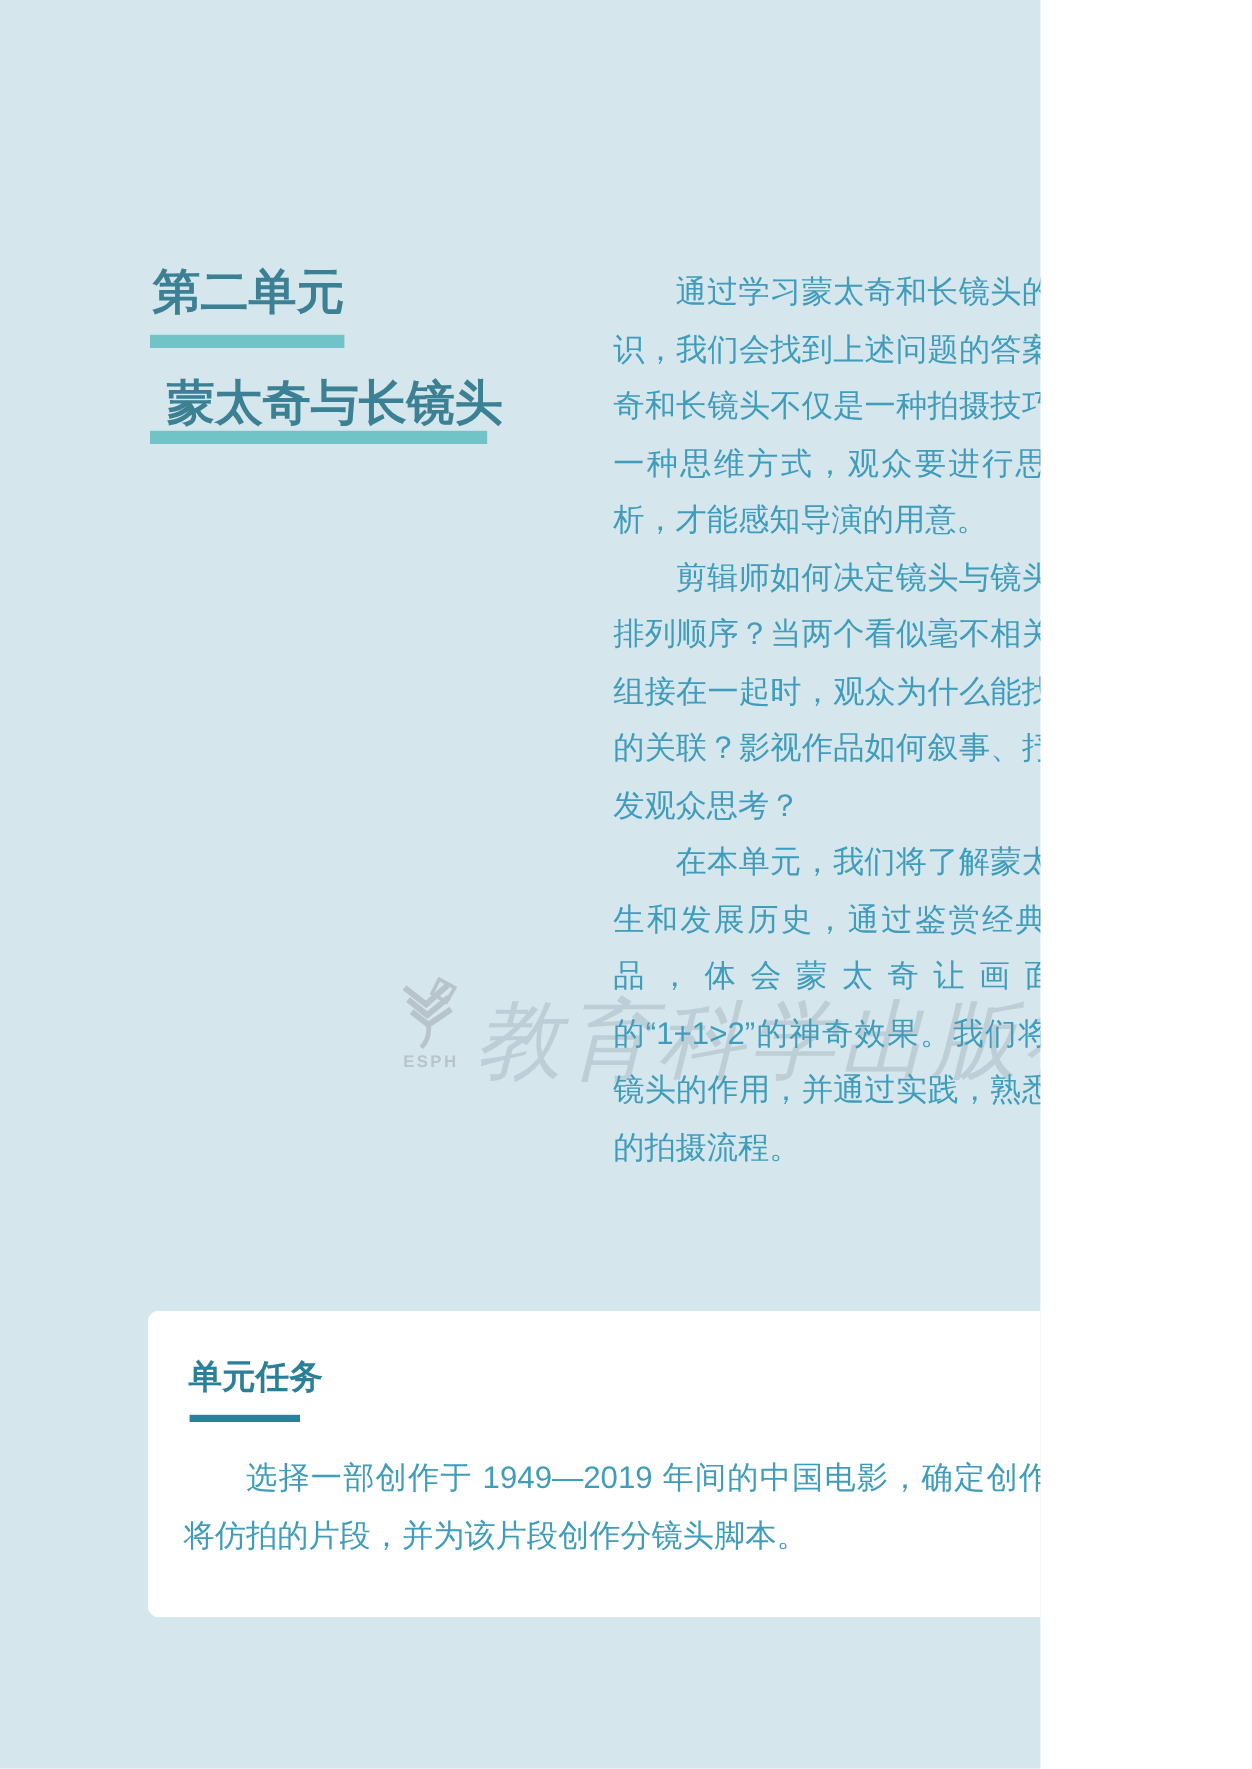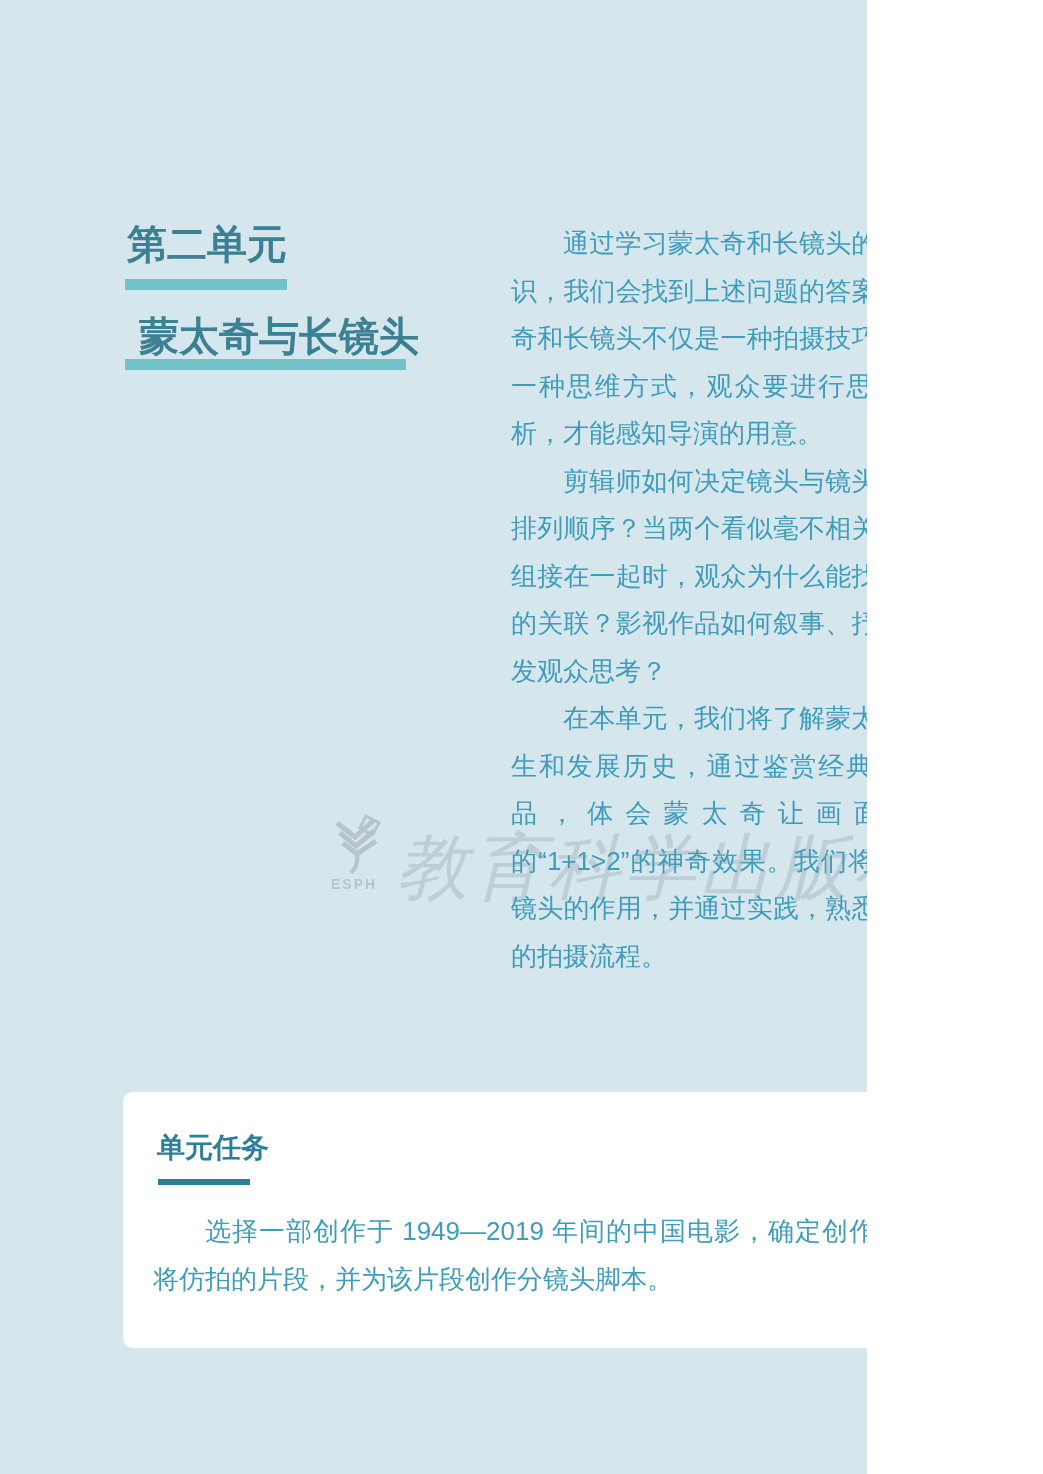--- a/index.html
+++ b/index.html
@@ -31,21 +31,21 @@
   .intro {
     position: absolute; left: 511px; top: 220px; width: 445px;
     font-size: 26px; line-height: 47.5px; color: #3f9cba;
     text-align: justify; z-index: 2;
   }
   .intro p { margin: 0; text-indent: 2em; }
 
   
   .wm-logo {
     position: absolute; left: 331px; top: 814px; width: 56px;
-    z-index: 1; opacity: 0.85;
+    text-align: center; z-index: 1; opacity: 0.85;
   }
   .wm-logo svg { display: block; margin: 0 auto; }
   .wm-esph {
     display: block; margin-top: 2px;
     font-size: 14px; font-weight: 700; letter-spacing: 2px;
     color: #b3bfc7;
   }
   .wm-calligraphy {
     position: absolute; left: 396px; top: 820px; z-index: 1;
     font-family: "DejaVu Serif", serif; font-style: italic;

